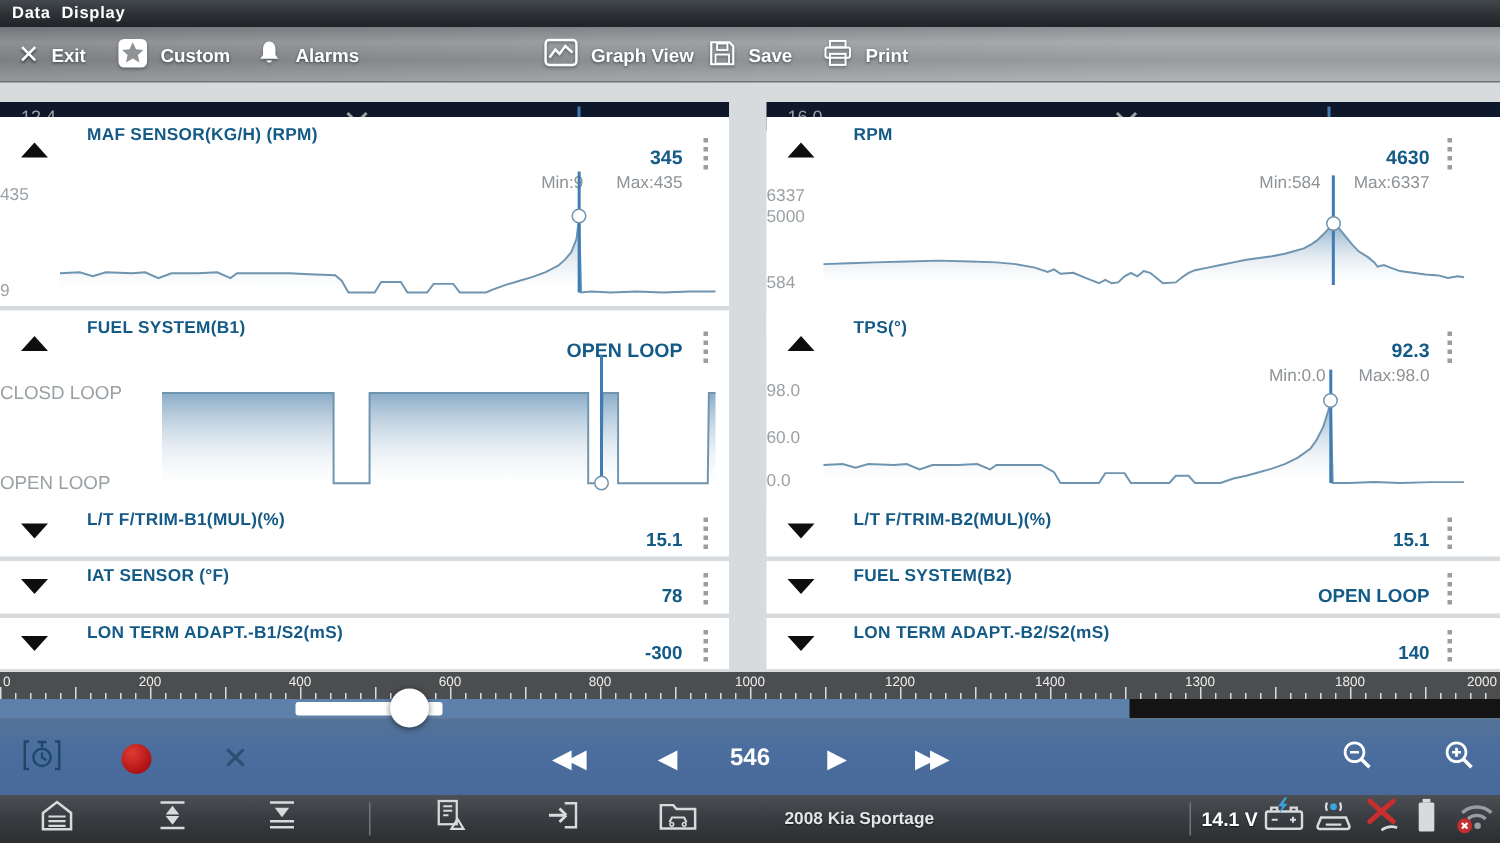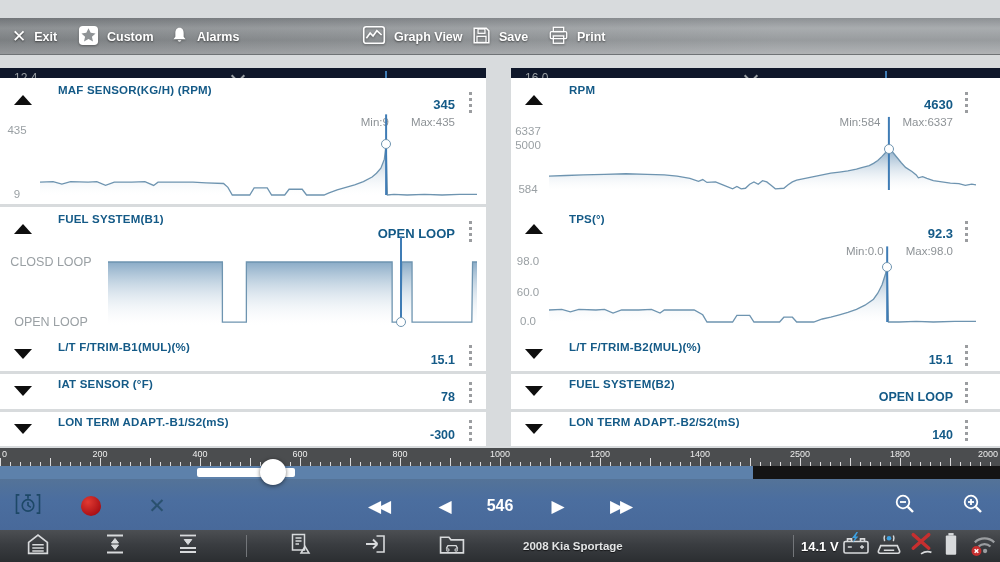--- a/index.html
+++ b/index.html
@@ -32,21 +32,21 @@
   .dots{position:absolute;right:14px;top:14px;}
   .dots i{display:block;width:3px;height:3px;background:#9b9da0;margin-bottom:3px;}
   .minmax{position:absolute;right:31px;top:38px;color:#8d9296;font-size:11.5px;}
   .minmax span + span{margin-left:22px;}
   .panel.r .pvalue{right:47px;}
   .panel.r .dots{right:32px;}
   .panel.r .minmax{right:47px;}
   .panel.c .ptitle{top:4px;}
   .panel.c .pvalue{top:16px;font-size:12.5px;}
   .panel.c .dots{top:8px;}
-  .ylab{position:absolute;color:#9aa0a4;font-size:11.5px;text-align:center;}
+  .ylab{position:absolute;color:#9aa0a4;font-size:11.5px;text-align:left;}
   .plot{position:absolute;}
   .plot svg{position:absolute;left:0;top:0;width:100%;height:100%;overflow:visible;}
   .cdot{position:absolute;width:8px;height:8px;border-radius:50%;background:#fff;
     border:1.5px solid #6e94b0;transform:translate(-50%,-50%);z-index:3;}
   
   .partial{position:absolute;background:#0f172a;overflow:hidden;margin-top:12px;}
   .pv{position:absolute;left:10px;top:3px;color:#9aa0a4;font-size:12px;}
   .chev{position:absolute;left:48%;top:3px;width:8px;height:8px;
     border-right:2px solid #9ca2a6;border-bottom:2px solid #9ca2a6;transform:rotate(45deg);}
   .ctick{position:absolute;top:3px;width:2px;height:14px;background:#3f7cb5;}
@@ -82,20 +82,21 @@
   .svehicle{position:absolute;left:523px;top:50%;transform:translateY(-50%);
     color:#e3e5e6;font-size:11.5px;font-weight:bold;text-shadow:0 1px 1px rgba(0,0,0,.6);}
   .svolt{position:absolute;left:801px;top:50%;transform:translateY(-50%);
     color:#fff;font-size:13px;font-weight:bold;text-shadow:0 1px 1px rgba(0,0,0,.6);}
 </style>
 </head>
 <body>
 
 <div id="app">
 
+  <div class="titlebar">Data  Display</div>
 
   <div class="toolbar">
     <div class="titem" style="left:12px">
       <span class="xglyph">✕</span>
       <span>Exit</span>
     </div>
     <div class="titem" style="left:78px">
       <span><svg width="21" height="21" viewBox="0 0 22 22">
             <rect x="1" y="1" width="20" height="20" rx="4" fill="#fff"></rect>
             <path d="M11 3.4 L13.3 8.2 L18.4 8.8 L14.6 12.3 L15.7 17.4 L11 14.7 L6.3 17.4 L7.4 12.3 L3.6 8.8 L8.7 8.2 Z" fill="#8f9396"></path>
@@ -431,21 +432,21 @@
       <i class="tick" style="left: 98%;"></i>
       <i class="tick" style="left: 99%;"></i>
       <span style="left: 2px; transform: none;">0</span>
       <span style="left: 10%;">200</span>
       <span style="left: 20%;">400</span>
       <span style="left: 30%;">600</span>
       <span style="left: 40%;">800</span>
       <span style="left: 50%;">1000</span>
       <span style="left: 60%;">1200</span>
       <span style="left: 70%;">1400</span>
-      <span style="left: 80%;">2500</span>
+      <span style="left: 80%;">1300</span>
       <span style="left: 90%;">1800</span>
       <span style="left: 998px; transform: translateX(-100%);">2000</span>
     </div>
   <div class="track">
     <div class="loaded" style="width: 75.3%;"></div>
     <div class="window" style="left: 19.7%; width: 9.8%;"></div>
   </div>
   <div class="handle" style="left: 273px;"></div>
 
   <div class="playbar">

